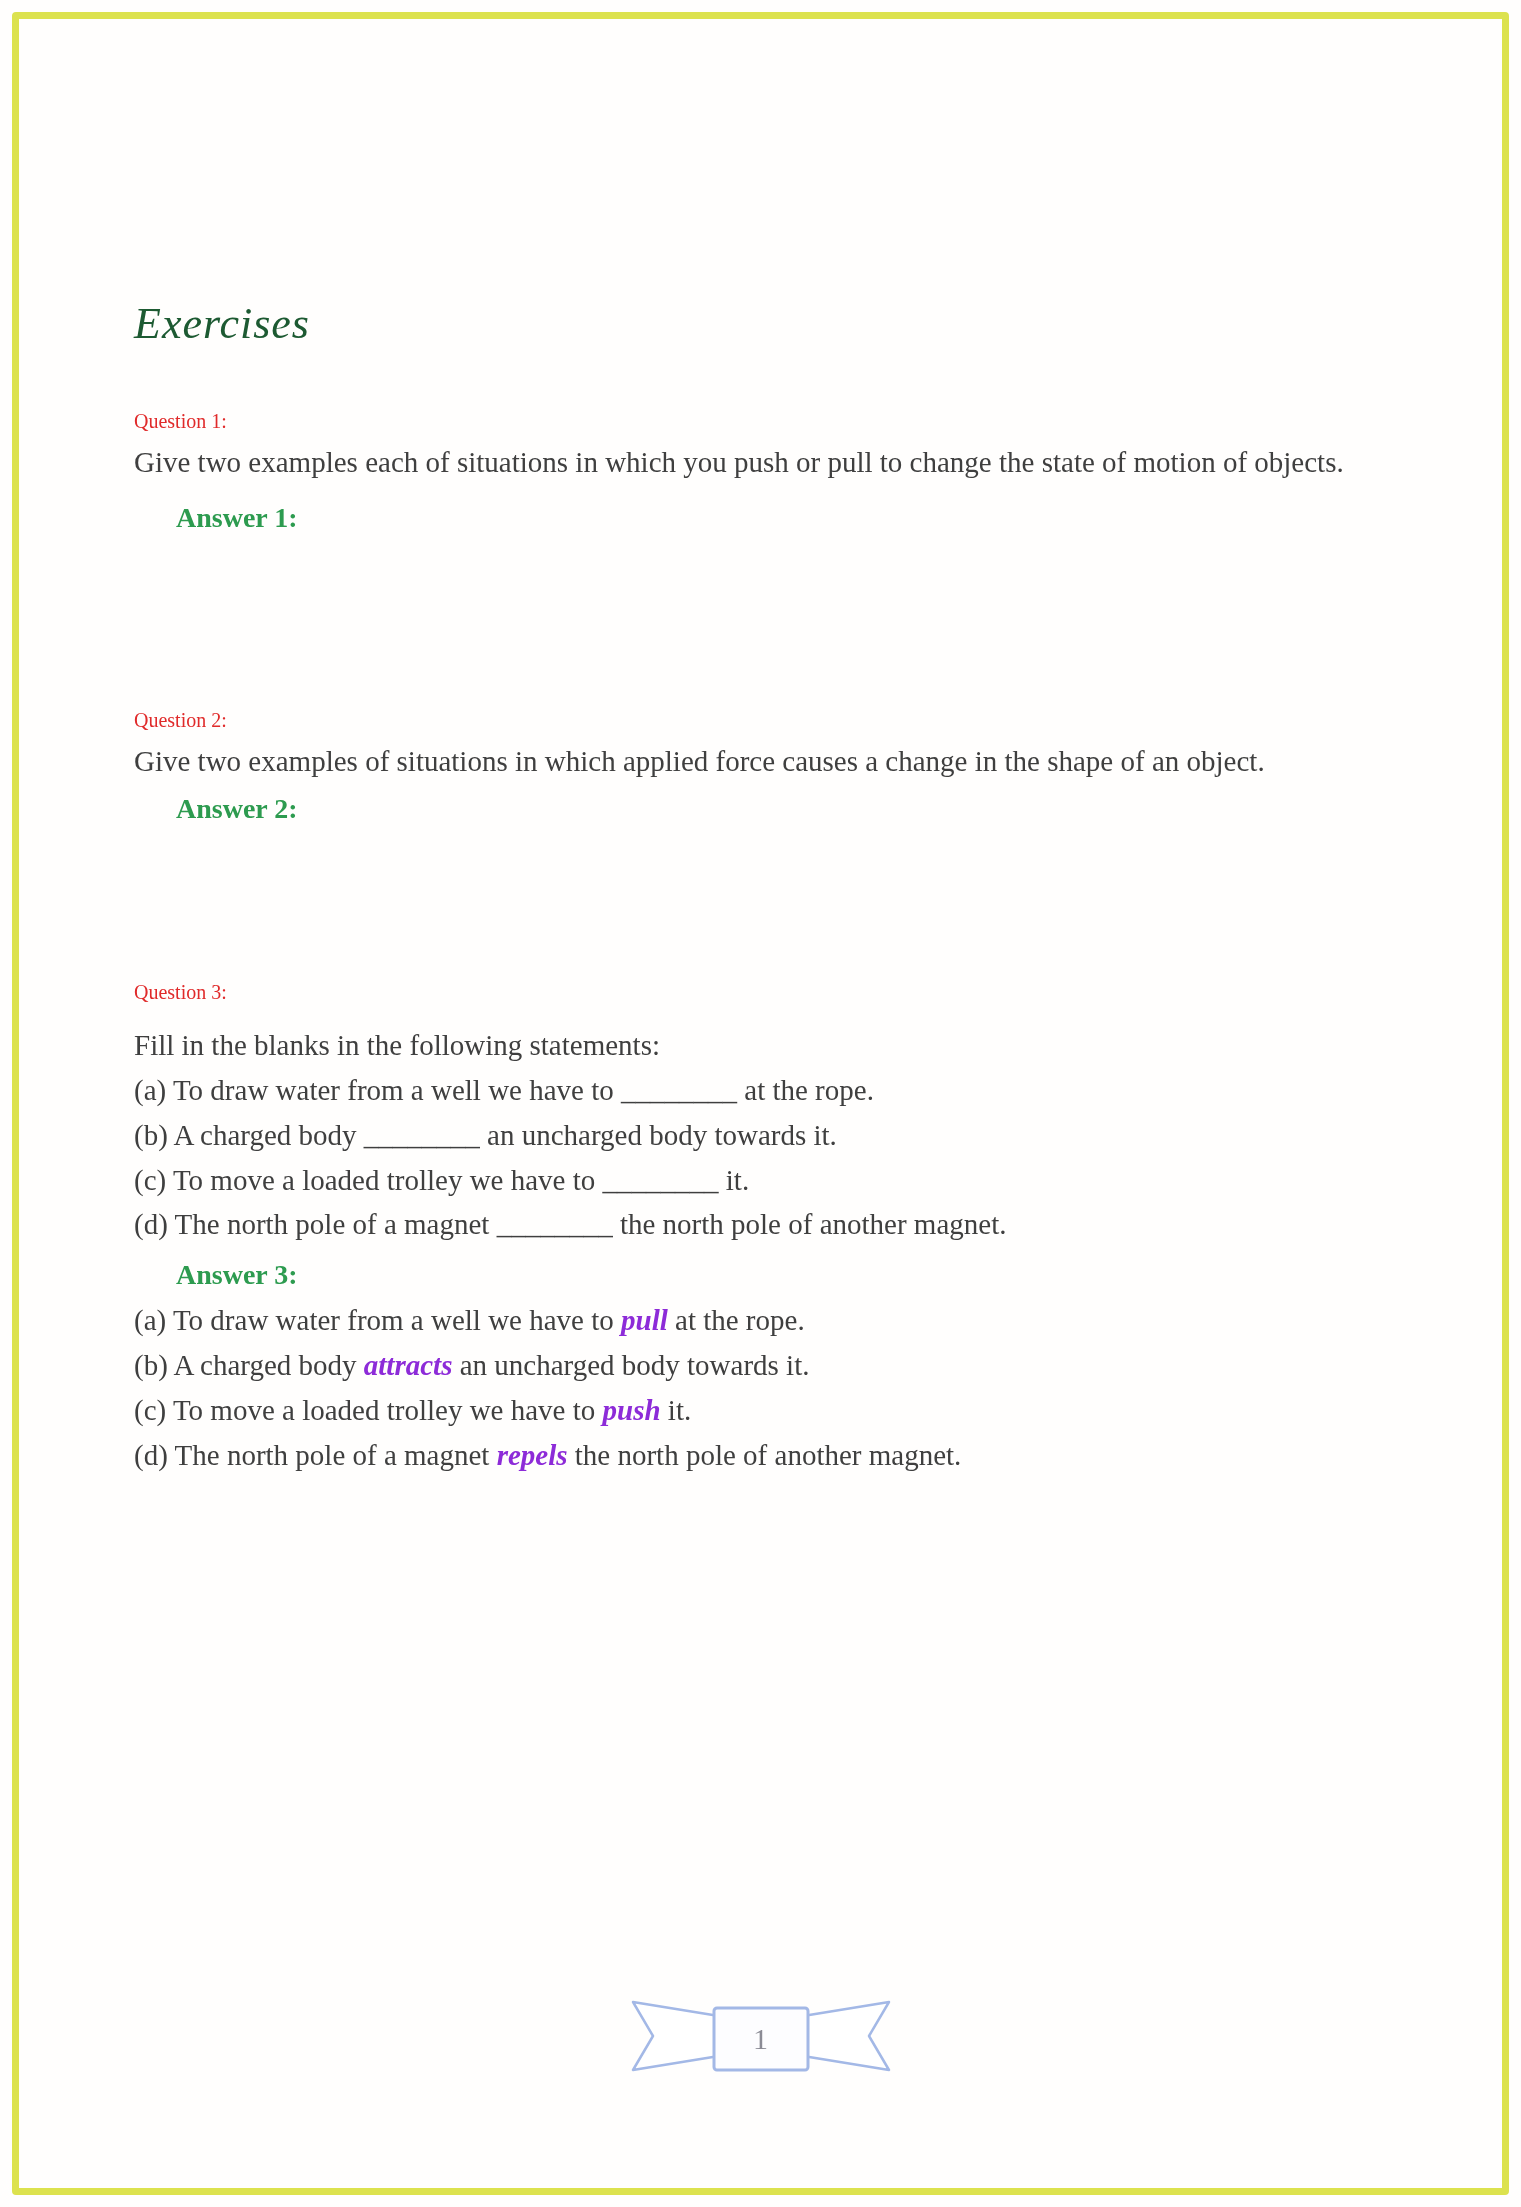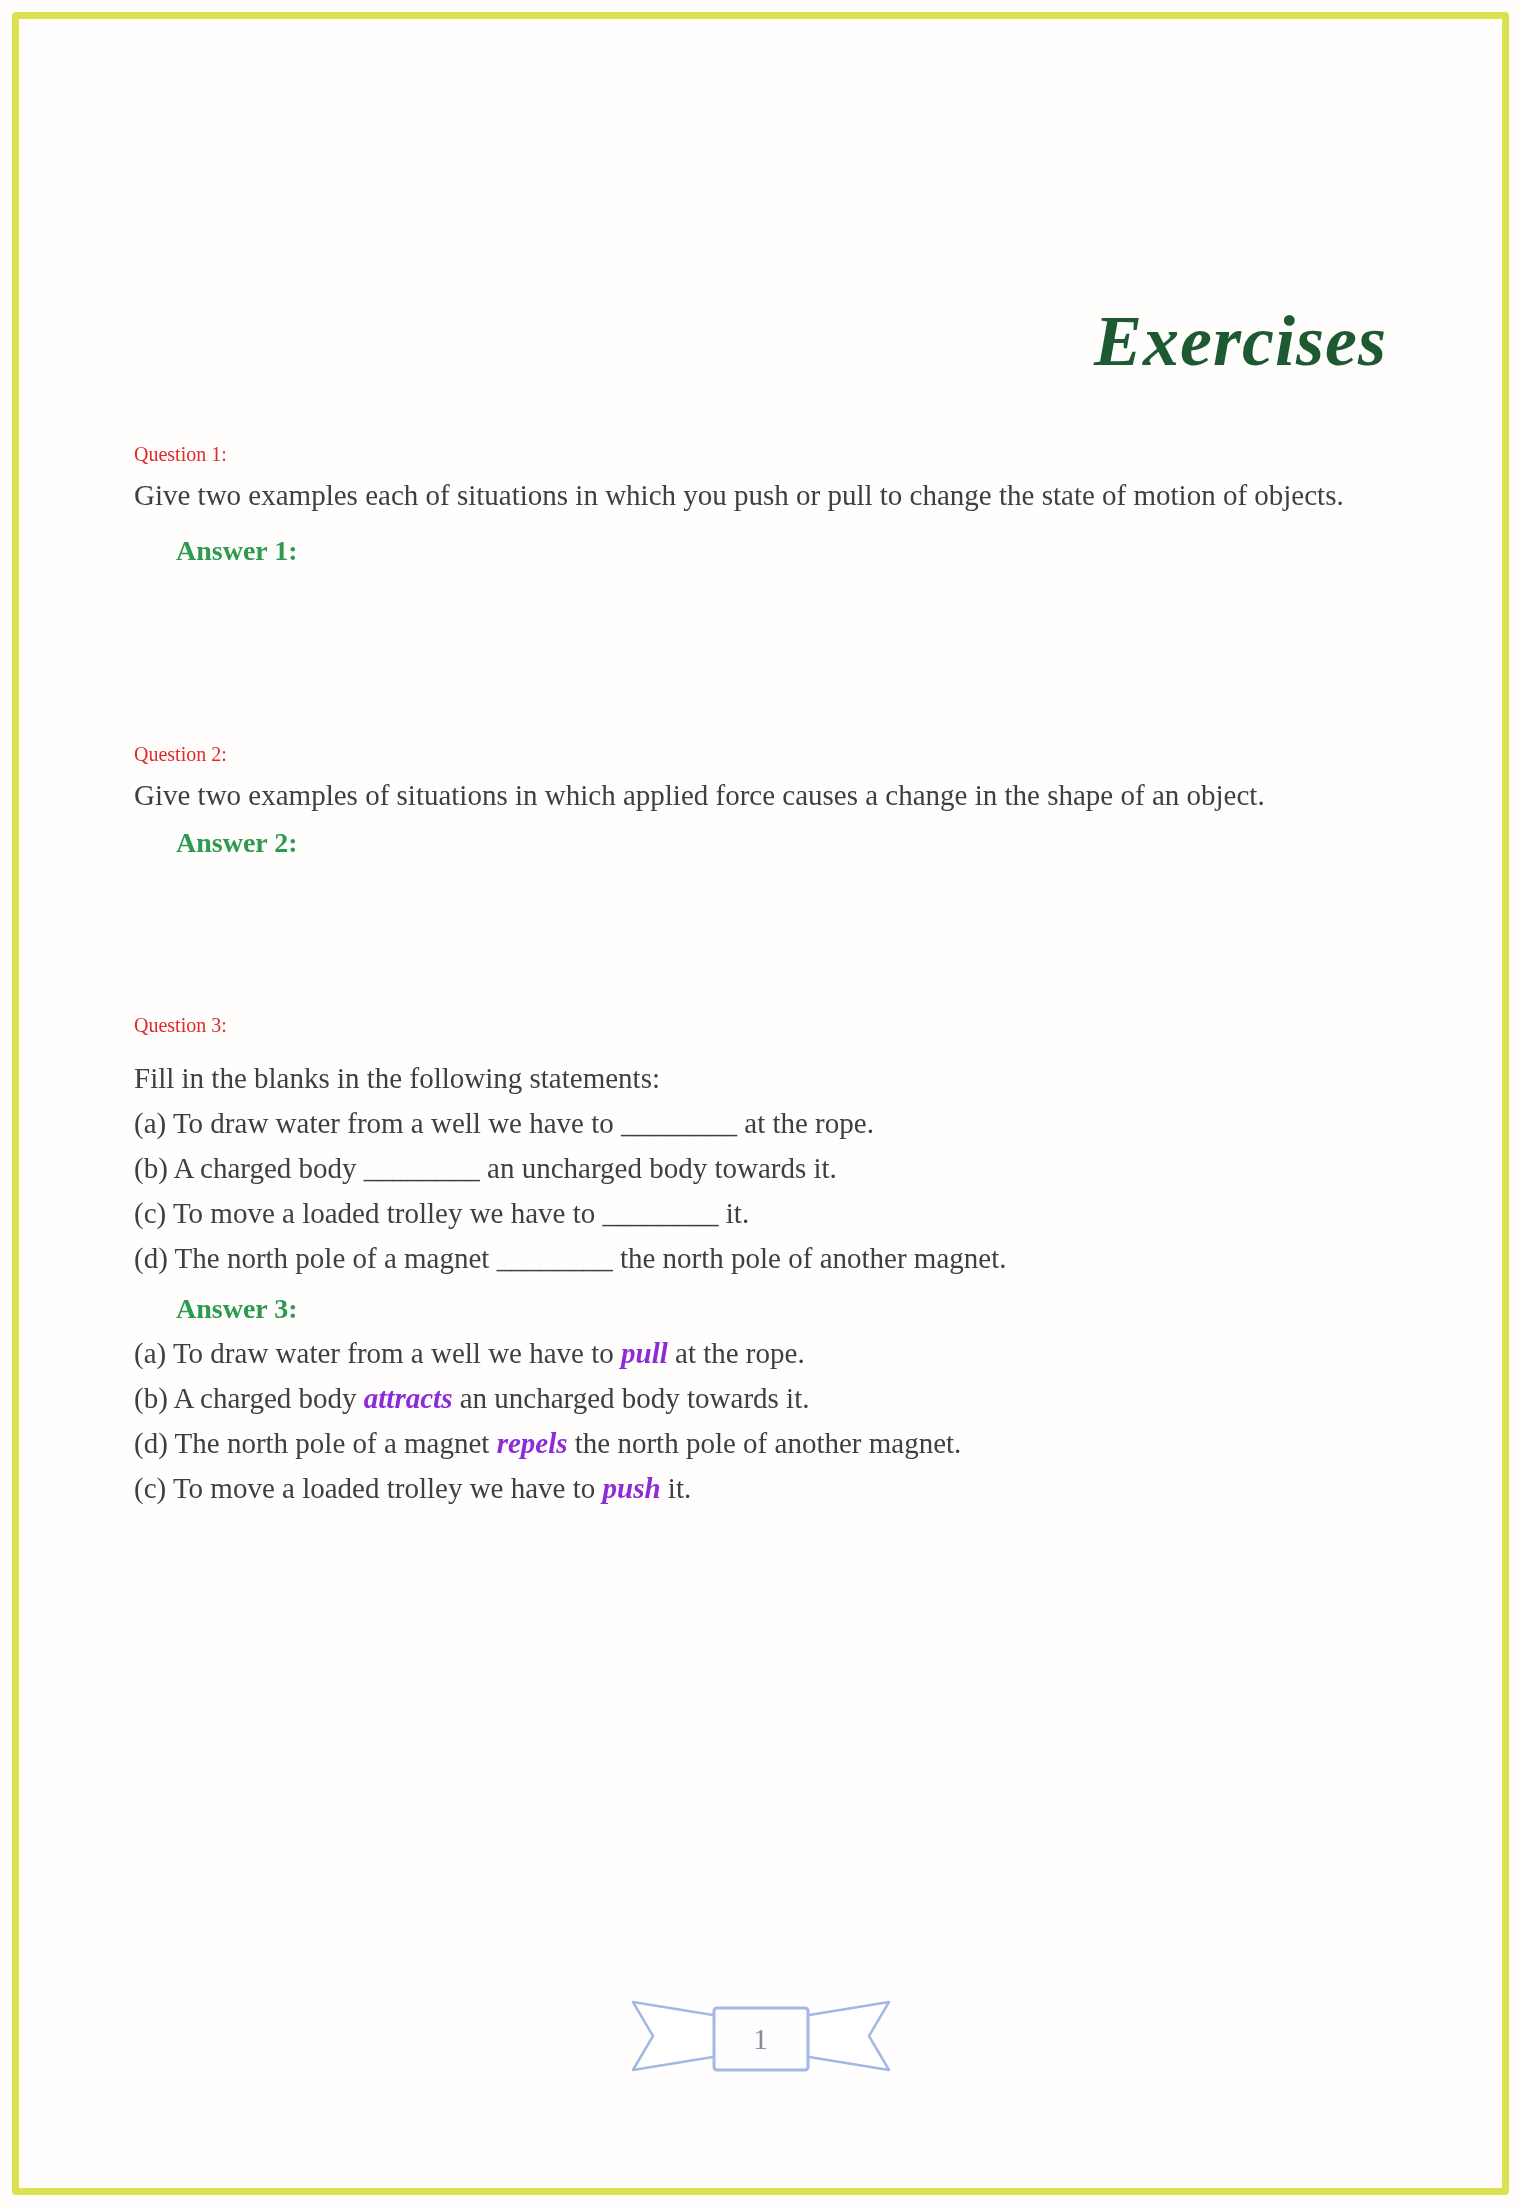--- a/index.html
+++ b/index.html
@@ -26,23 +26,23 @@
     position: absolute;
     left: 134px;
     right: 134px;
     top: 0;
     padding-top: 298px;
     color: #3f3f3f;
     font-size: 29px;
     line-height: 1.52;
   }
   .title {
-    text-align: right;
-    font-size: 72px;
-    font-weight: bold;
+    text-align: left;
+    font-size: 44px;
+    font-weight: normal;
     font-style: italic;
     color: #1d5a32;
     letter-spacing: 1px;
     line-height: 1.2;
   }
   .q-heading {
     color: #e02a2a;
     font-weight: normal;
     font-size: 20px;
     line-height: 1.25;
@@ -130,22 +130,22 @@
       <div>
         <div class="line">(a) To draw water from a well we have to ________ at the rope.</div>
         <div class="line">(b) A charged body ________ an uncharged body towards it.</div>
         <div class="line">(c) To move a loaded trolley we have to ________ it.</div>
         <div class="line">(d) The north pole of a magnet ________ the north pole of another magnet.</div>
       </div>
       <div class="a-heading" style="margin-top:10px;">Answer 3:</div>
       <div class="a3-lines">
         <div class="line"><span>(a) To draw water from a well we have to </span><span class="hl">pull</span><span> at the rope.</span></div>
         <div class="line"><span>(b) A charged body </span><span class="hl">attracts</span><span> an uncharged body towards it.</span></div>
+        <div class="line"><span>(c) To move a loaded trolley we have to </span><span class="hl">push</span><span> it.</span></div>
         <div class="line"><span>(d) The north pole of a magnet </span><span class="hl">repels</span><span> the north pole of another magnet.</span></div>
-        <div class="line"><span>(c) To move a loaded trolley we have to </span><span class="hl">push</span><span> it.</span></div>
       </div>
     </div>
 
   </div>
 
   <div class="ribbon">
     <svg width="300" height="88" viewBox="0 0 300 88">
       <polygon points="108,20 22,6 42,40 22,74 108,60" fill="#ffffff" stroke="#a3b8e6" stroke-width="2.5" stroke-linejoin="round"></polygon>
       <polygon points="192,20 278,6 258,40 278,74 192,60" fill="#ffffff" stroke="#a3b8e6" stroke-width="2.5" stroke-linejoin="round"></polygon>
       <rect x="103" y="12" width="94" height="62" rx="3" fill="#fdfdff" stroke="#a3b8e6" stroke-width="3"></rect>

